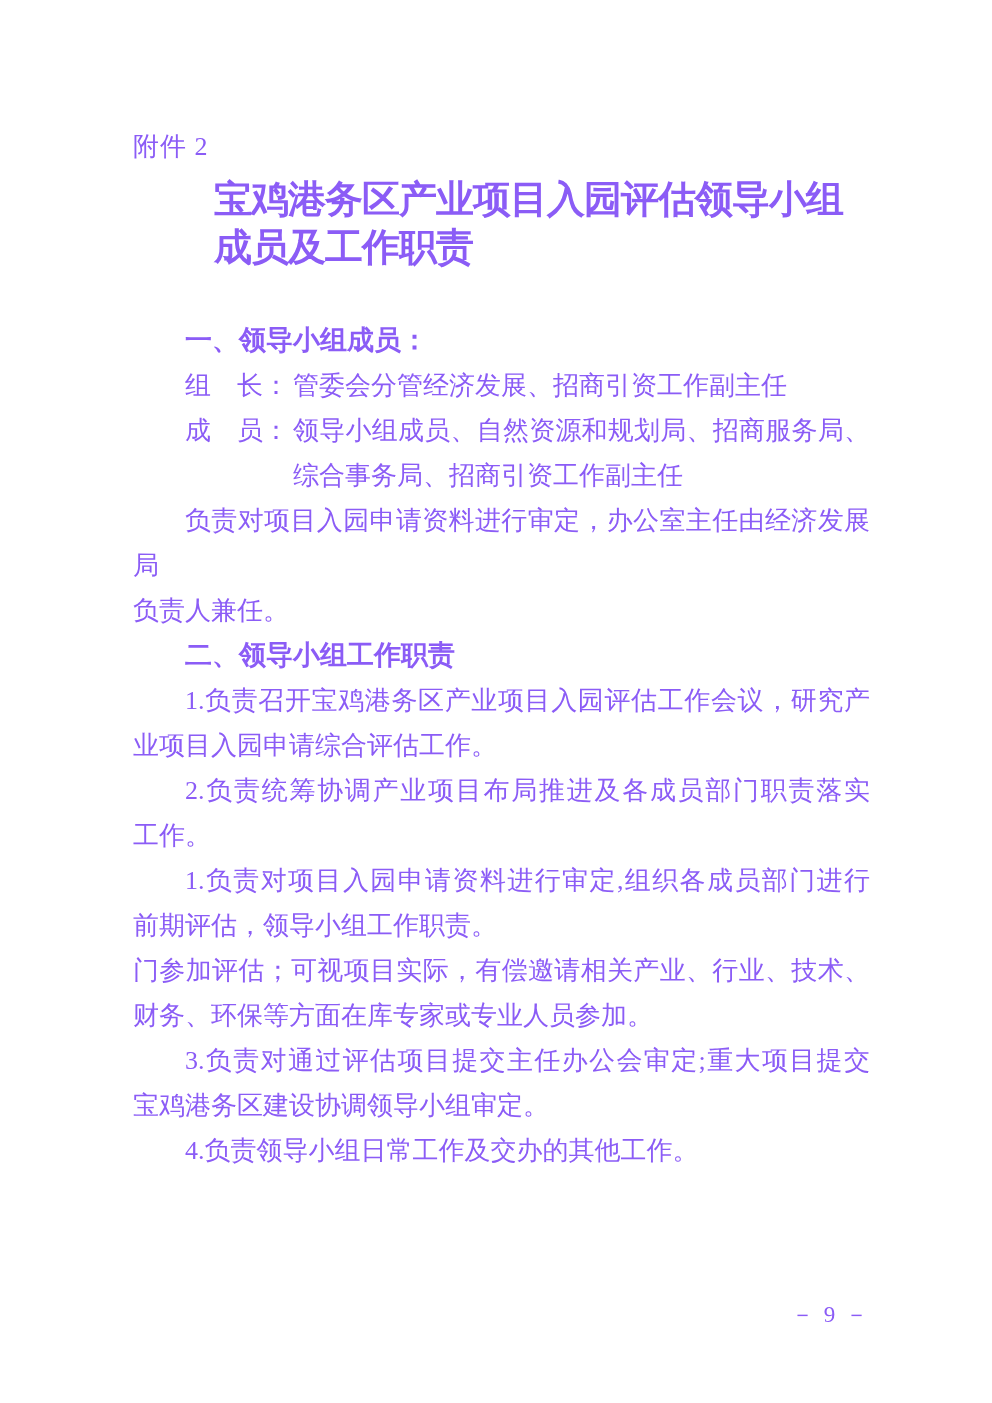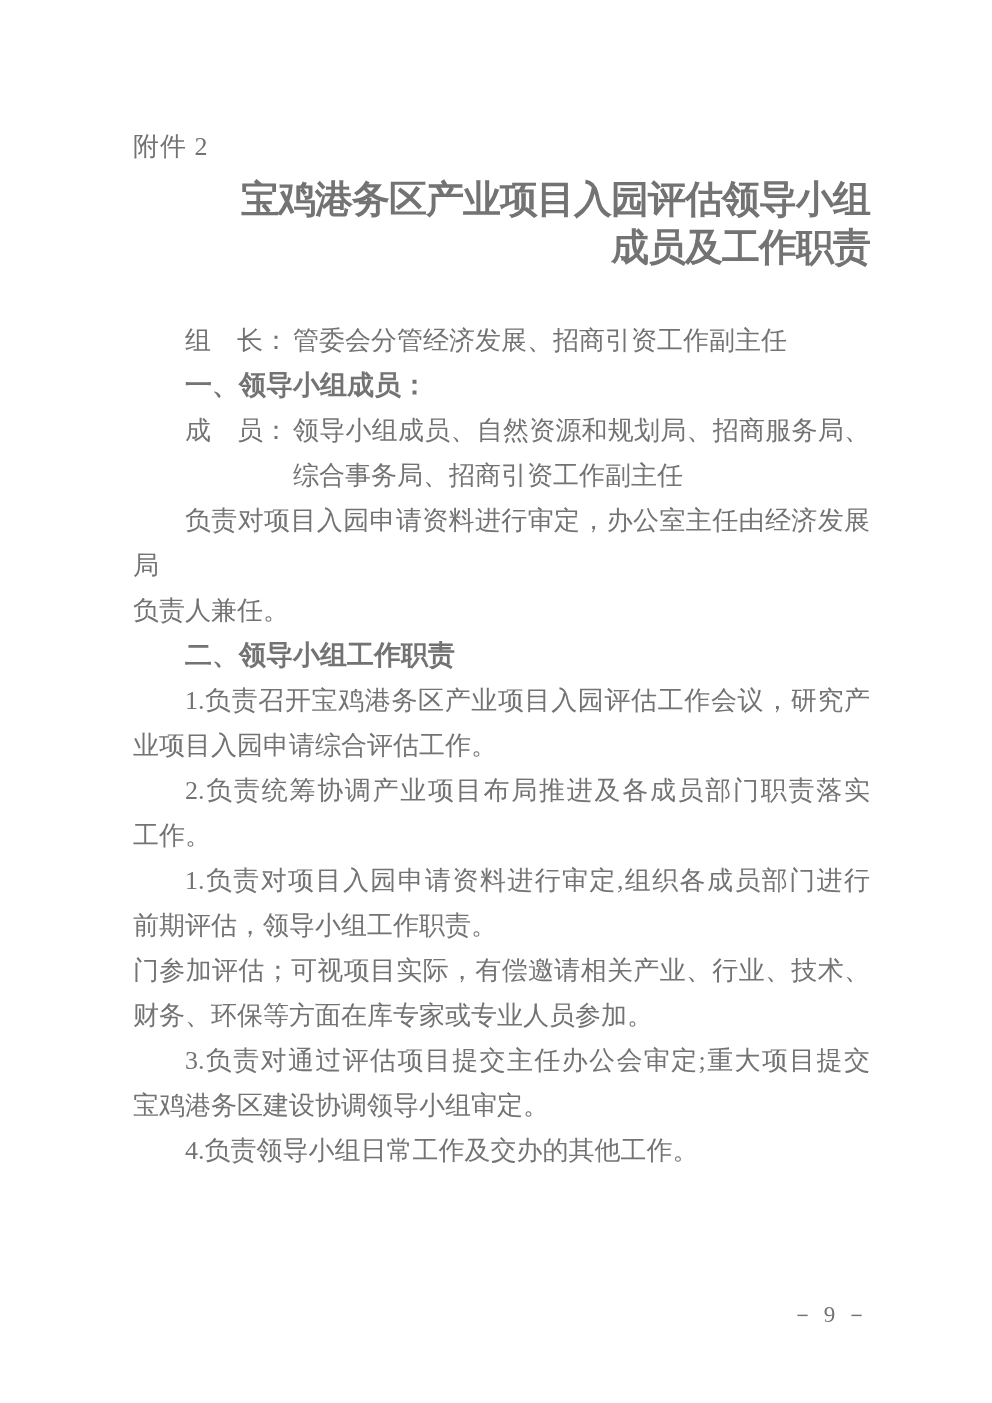--- a/index.html
+++ b/index.html
@@ -2,39 +2,39 @@
 <html lang="zh"><head>
 <meta charset="utf-8">
 <style>
   html, body { margin: 0; padding: 0; background: #ffffff; }
   .page {
     position: relative;
     width: 992px;
     height: 1403px;
     background: #ffffff;
     overflow: hidden;
-    color: #737373;
+    color: #8b5cf6;
     font-family: "Liberation Serif", "DejaVu Serif", serif;
   }
   .content {
     position: absolute;
     left: 133px;
     top: 0;
     width: 737px;
   }
   .attachment {
     padding-top: 124px;
     font-size: 26px;
     line-height: 45px;
     letter-spacing: 1px;
   }
   .doc-title {
     margin-top: 6px;
     padding-left: 81px;
-    text-align: right;
+    text-align: left;
     font-family: "Liberation Sans", "DejaVu Sans", sans-serif;
     font-weight: 700;
     font-size: 38px;
     line-height: 48px;
     letter-spacing: -1px;
   }
   .body-text {
     margin-top: 47px;
     font-size: 26px;
     line-height: 45px;
@@ -79,27 +79,27 @@
 <body>
 
 <div class="page">
   <div class="content">
     <div class="attachment">附件 2</div>
     <div class="doc-title">
       <div>宝鸡港务区产业项目入园评估领导小组</div>
       <div>成员及工作职责</div>
     </div>
     <div class="body-text" id="doc-body">
+        <div class="line heading">一、领导小组成员：</div>
         <div class="line member-row">
           <div class="member-label">组　长：</div>
           <div class="member-desc">
             <div class="line wrapline">管委会分管经济发展、招商引资工作副主任</div>
           </div>
         </div>
-        <div class="line heading">一、领导小组成员：</div>
         <div class="line member-row">
           <div class="member-label">成　员：</div>
           <div class="member-desc">
             <div class="line wrapline fill">领导小组成员、自然资源和规划局、招商服务局、</div>
             <div class="line wrapline">综合事务局、招商引资工作副主任</div>
           </div>
         </div>
         <div class="line wrapline fill indent">负责对项目入园申请资料进行审定，办公室主任由经济发展局</div>
         <div class="line wrapline">负责人兼任。</div>
         <div class="line heading">二、领导小组工作职责</div>

